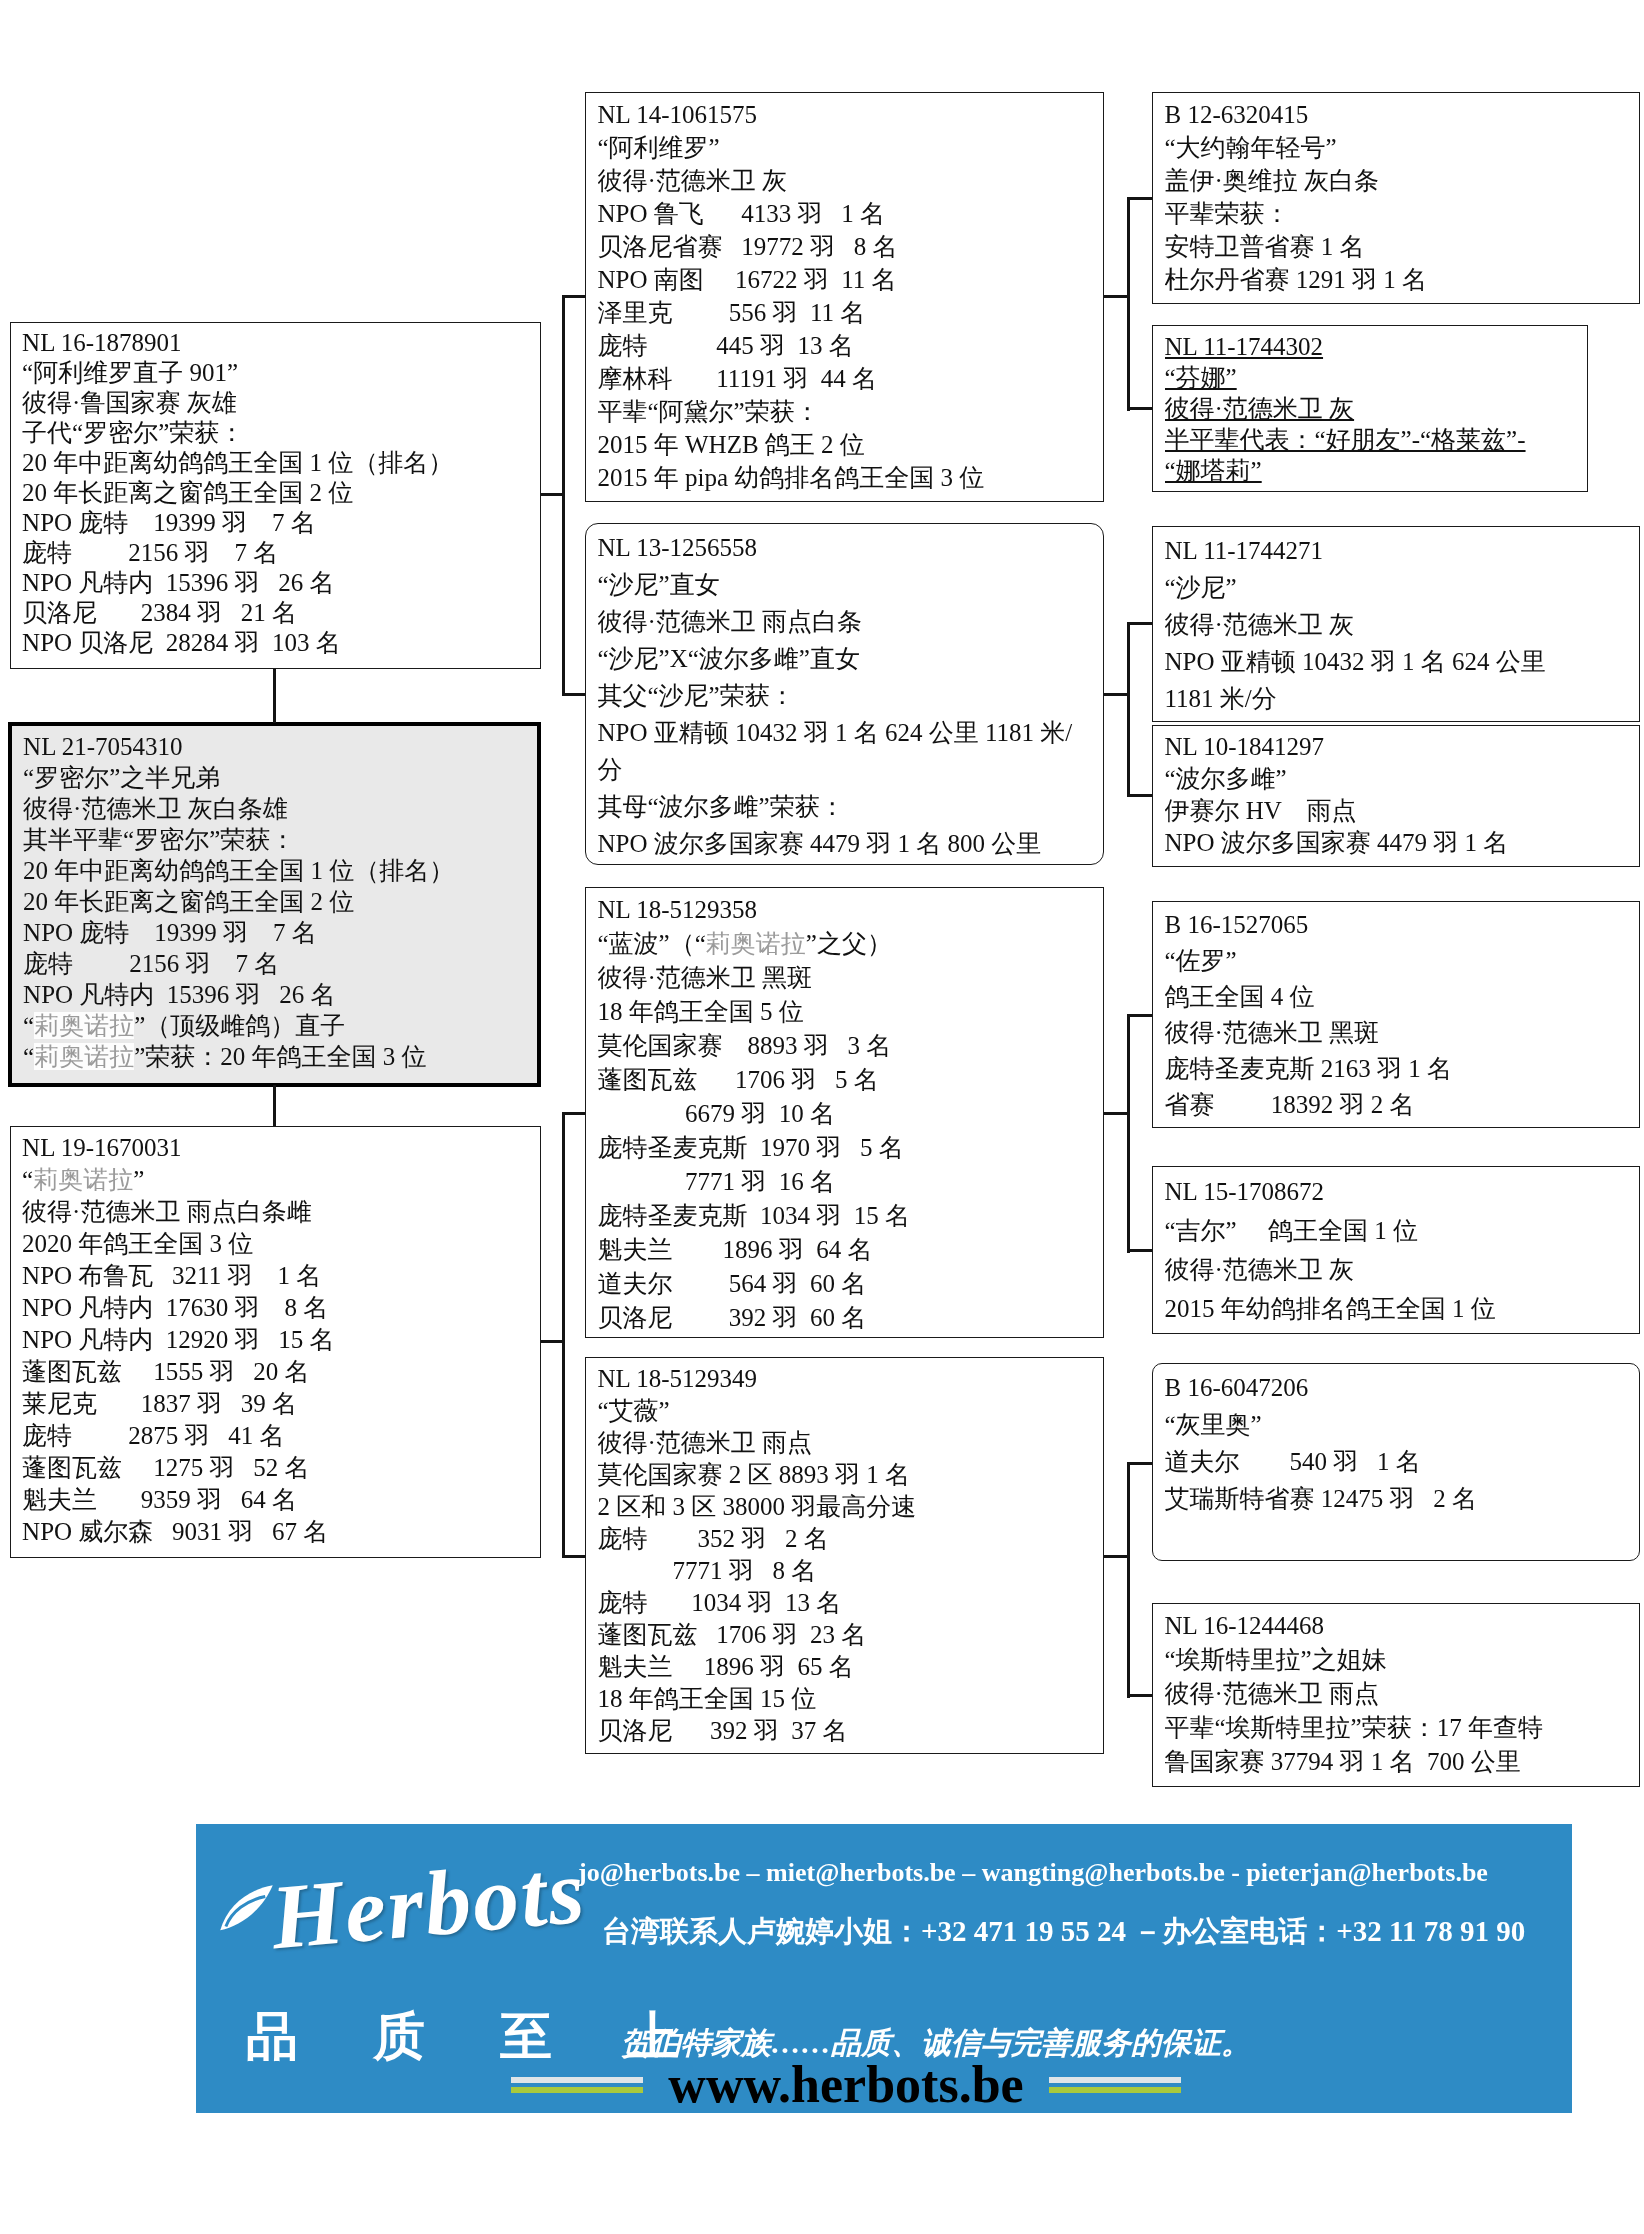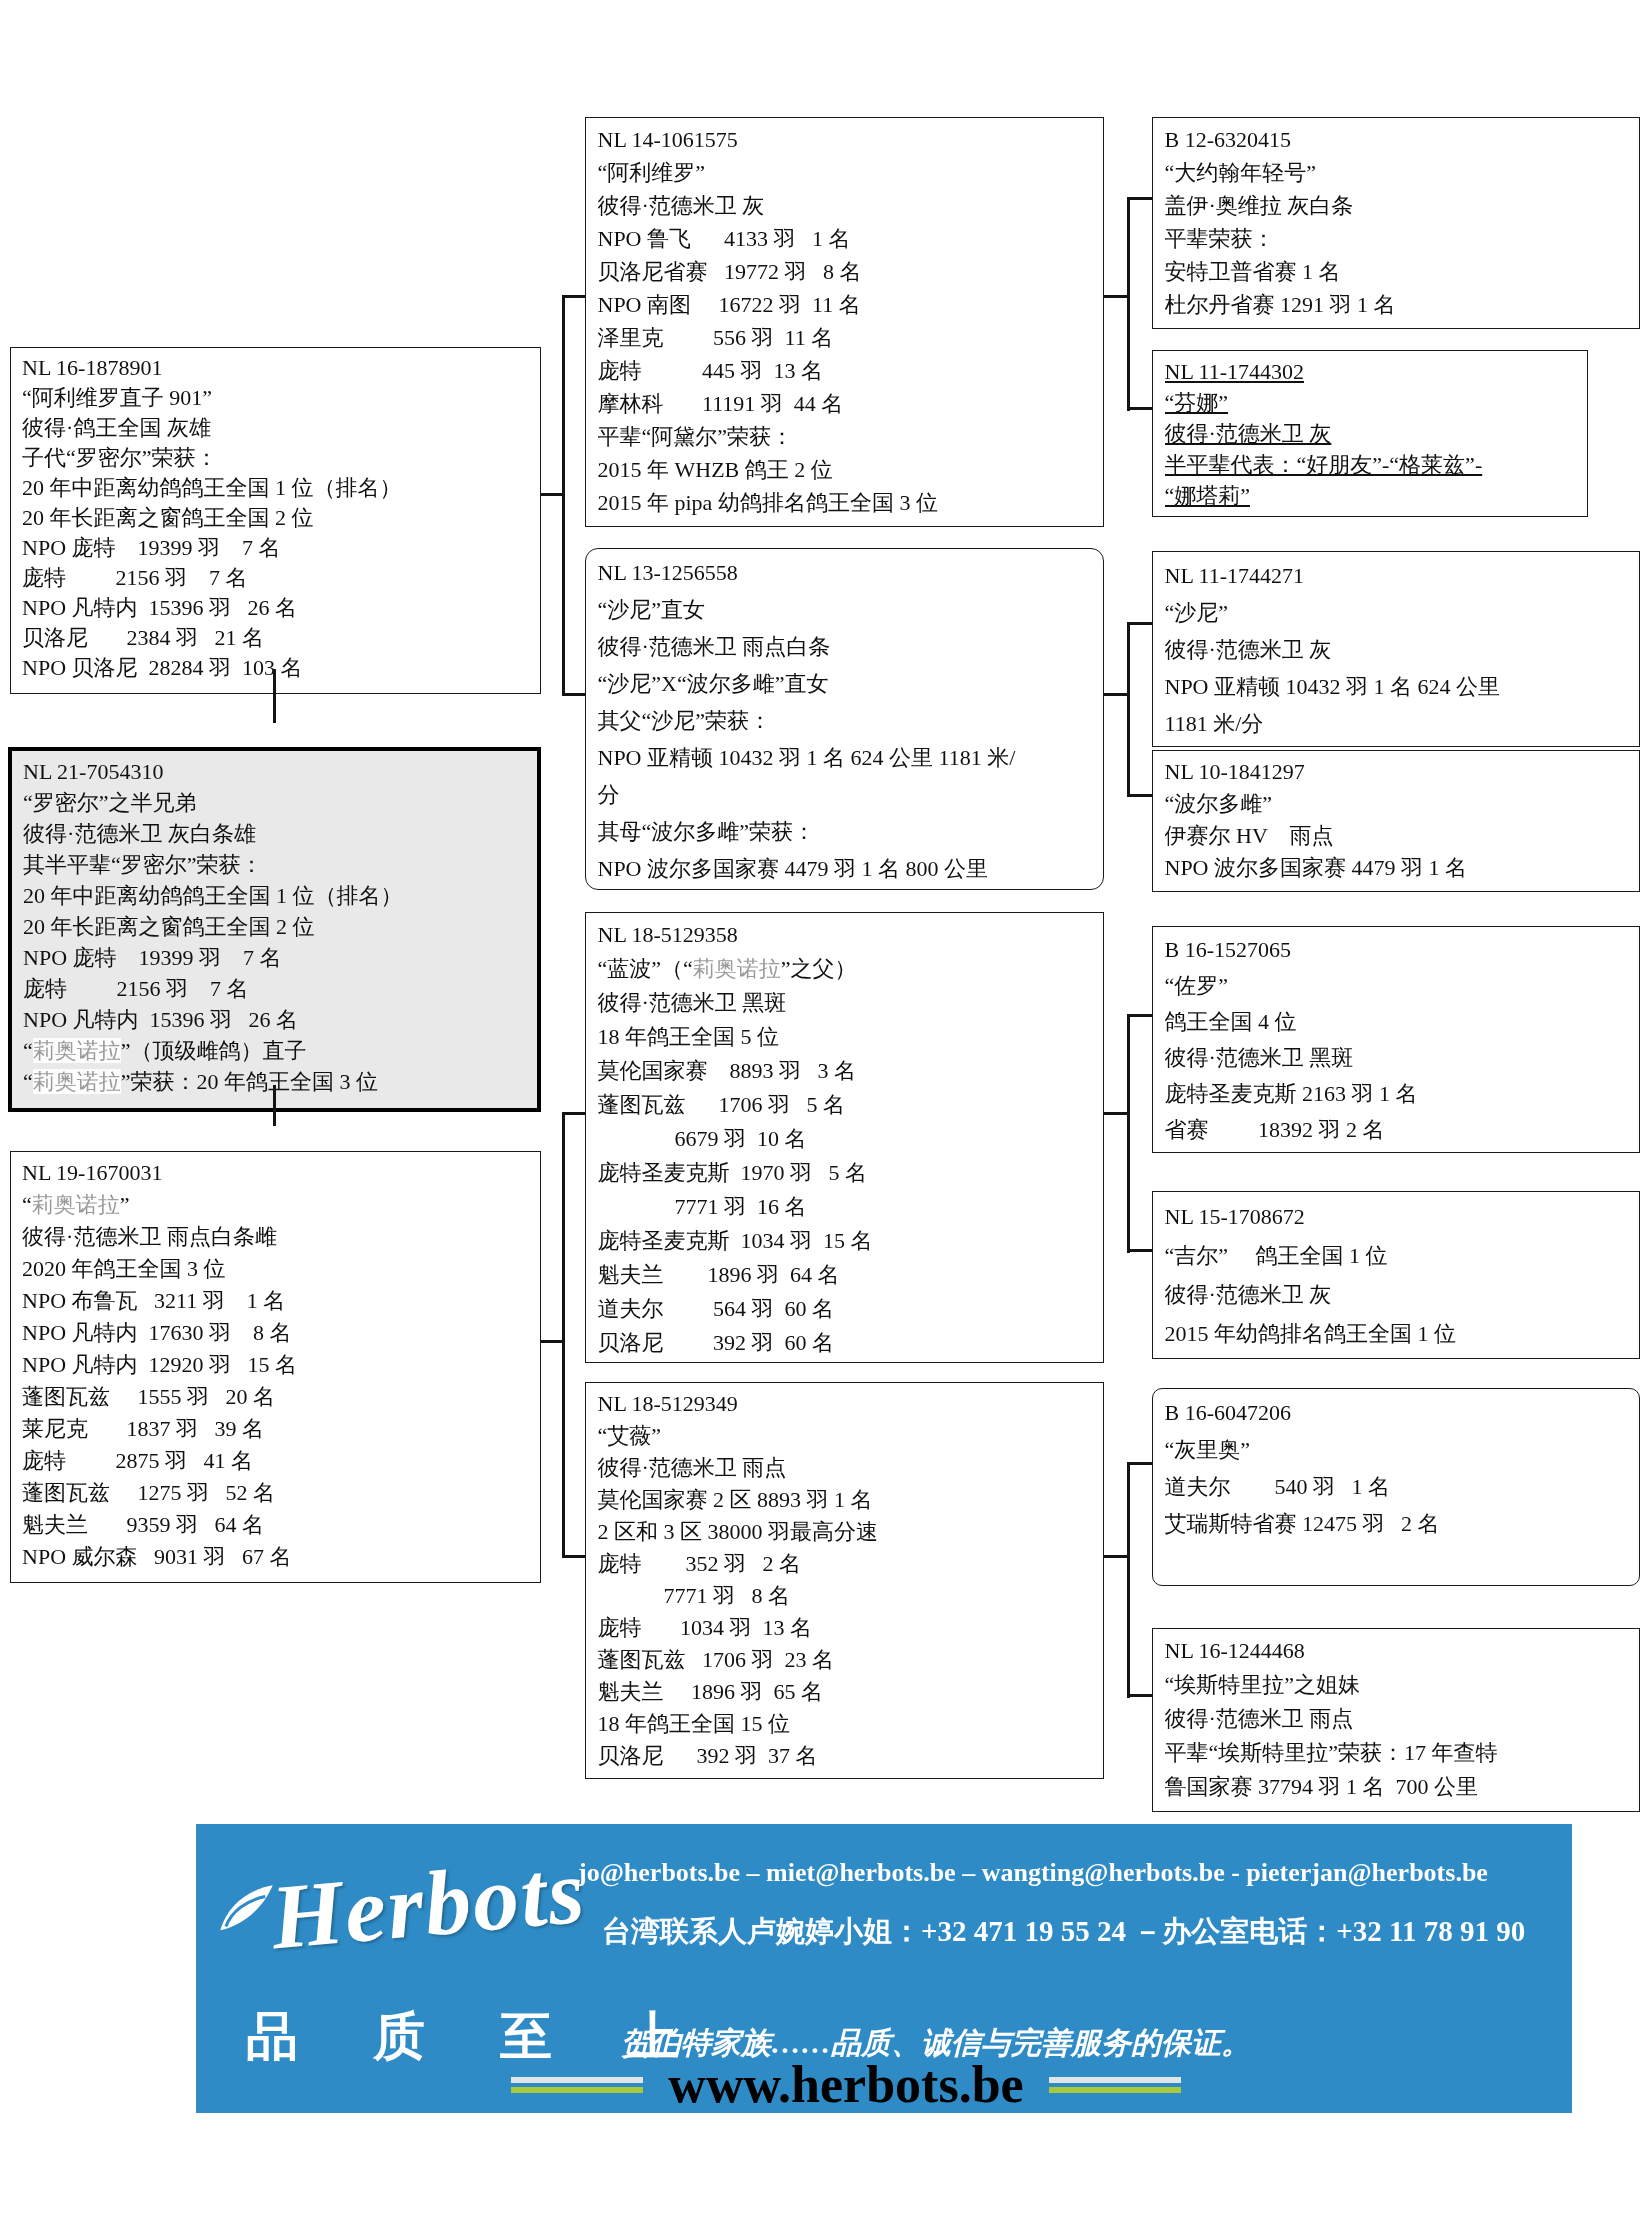--- a/index.html
+++ b/index.html
@@ -2,21 +2,21 @@
 <html><head>
 <meta charset="utf-8">
 <style>
   html,body{margin:0;padding:0;background:#ffffff;}
   .canvas{
     position:relative;width:1644px;height:2235px;background:#fff;
     font-family:"Liberation Serif","DejaVu Serif",serif;color:#111;
   }
   .box{
     position:absolute;background:#fff;border:1.9px solid #1a1a1a;box-sizing:border-box;
-    padding:4.8px 11.5px;font-size:22px;overflow:hidden;margin-top:25px;
+    padding:4.8px 11.5px;font-size:25px;overflow:hidden;
   }
   .box .bl{white-space:pre;overflow:hidden;}
   .box.hl{border:4.8px solid #000;background:#e9e9e9;}
   .muted{color:#9b9b9b;}
   .hl .muted{background:#fdfdfd;}
   .conn{position:absolute;background:#141414;}
   
   .b0{left:9.6px;top:322px;width:531px;height:347px;}
   .b1{left:7.6px;top:722px;width:533px;height:365px;}
   .b2{left:9.6px;top:1126px;width:531px;height:432px;}
@@ -60,21 +60,21 @@
   .url-text{font-size:52px;font-weight:bold;color:#000000;line-height:1;white-space:nowrap;}
 </style>
 </head>
 <body>
 
 <div class="canvas">
 
   <div class="box b0" style="line-height: 30px;">
       <div class="bl"><span>NL 16-1878901</span></div>
       <div class="bl"><span>“阿利维罗直子 901”</span></div>
-      <div class="bl"><span>彼得·鸽王全国 灰雄</span></div>
+      <div class="bl"><span>彼得·鲁国家赛 灰雄</span></div>
       <div class="bl"><span>子代“罗密尔”荣获：</span></div>
       <div class="bl"><span>20 年中距离幼鸽鸽王全国 1 位（排名）</span></div>
       <div class="bl"><span>20 年长距离之窗鸽王全国 2 位</span></div>
       <div class="bl"><span>NPO 庞特    19399 羽    7 名</span></div>
       <div class="bl"><span>庞特         2156 羽    7 名</span></div>
       <div class="bl"><span>NPO 凡特内  15396 羽   26 名</span></div>
       <div class="bl"><span>贝洛尼       2384 羽   21 名</span></div>
       <div class="bl"><span>NPO 贝洛尼  28284 羽  103 名</span></div>
     </div>
   <div class="box b1 hl" style="line-height: 31px;">

